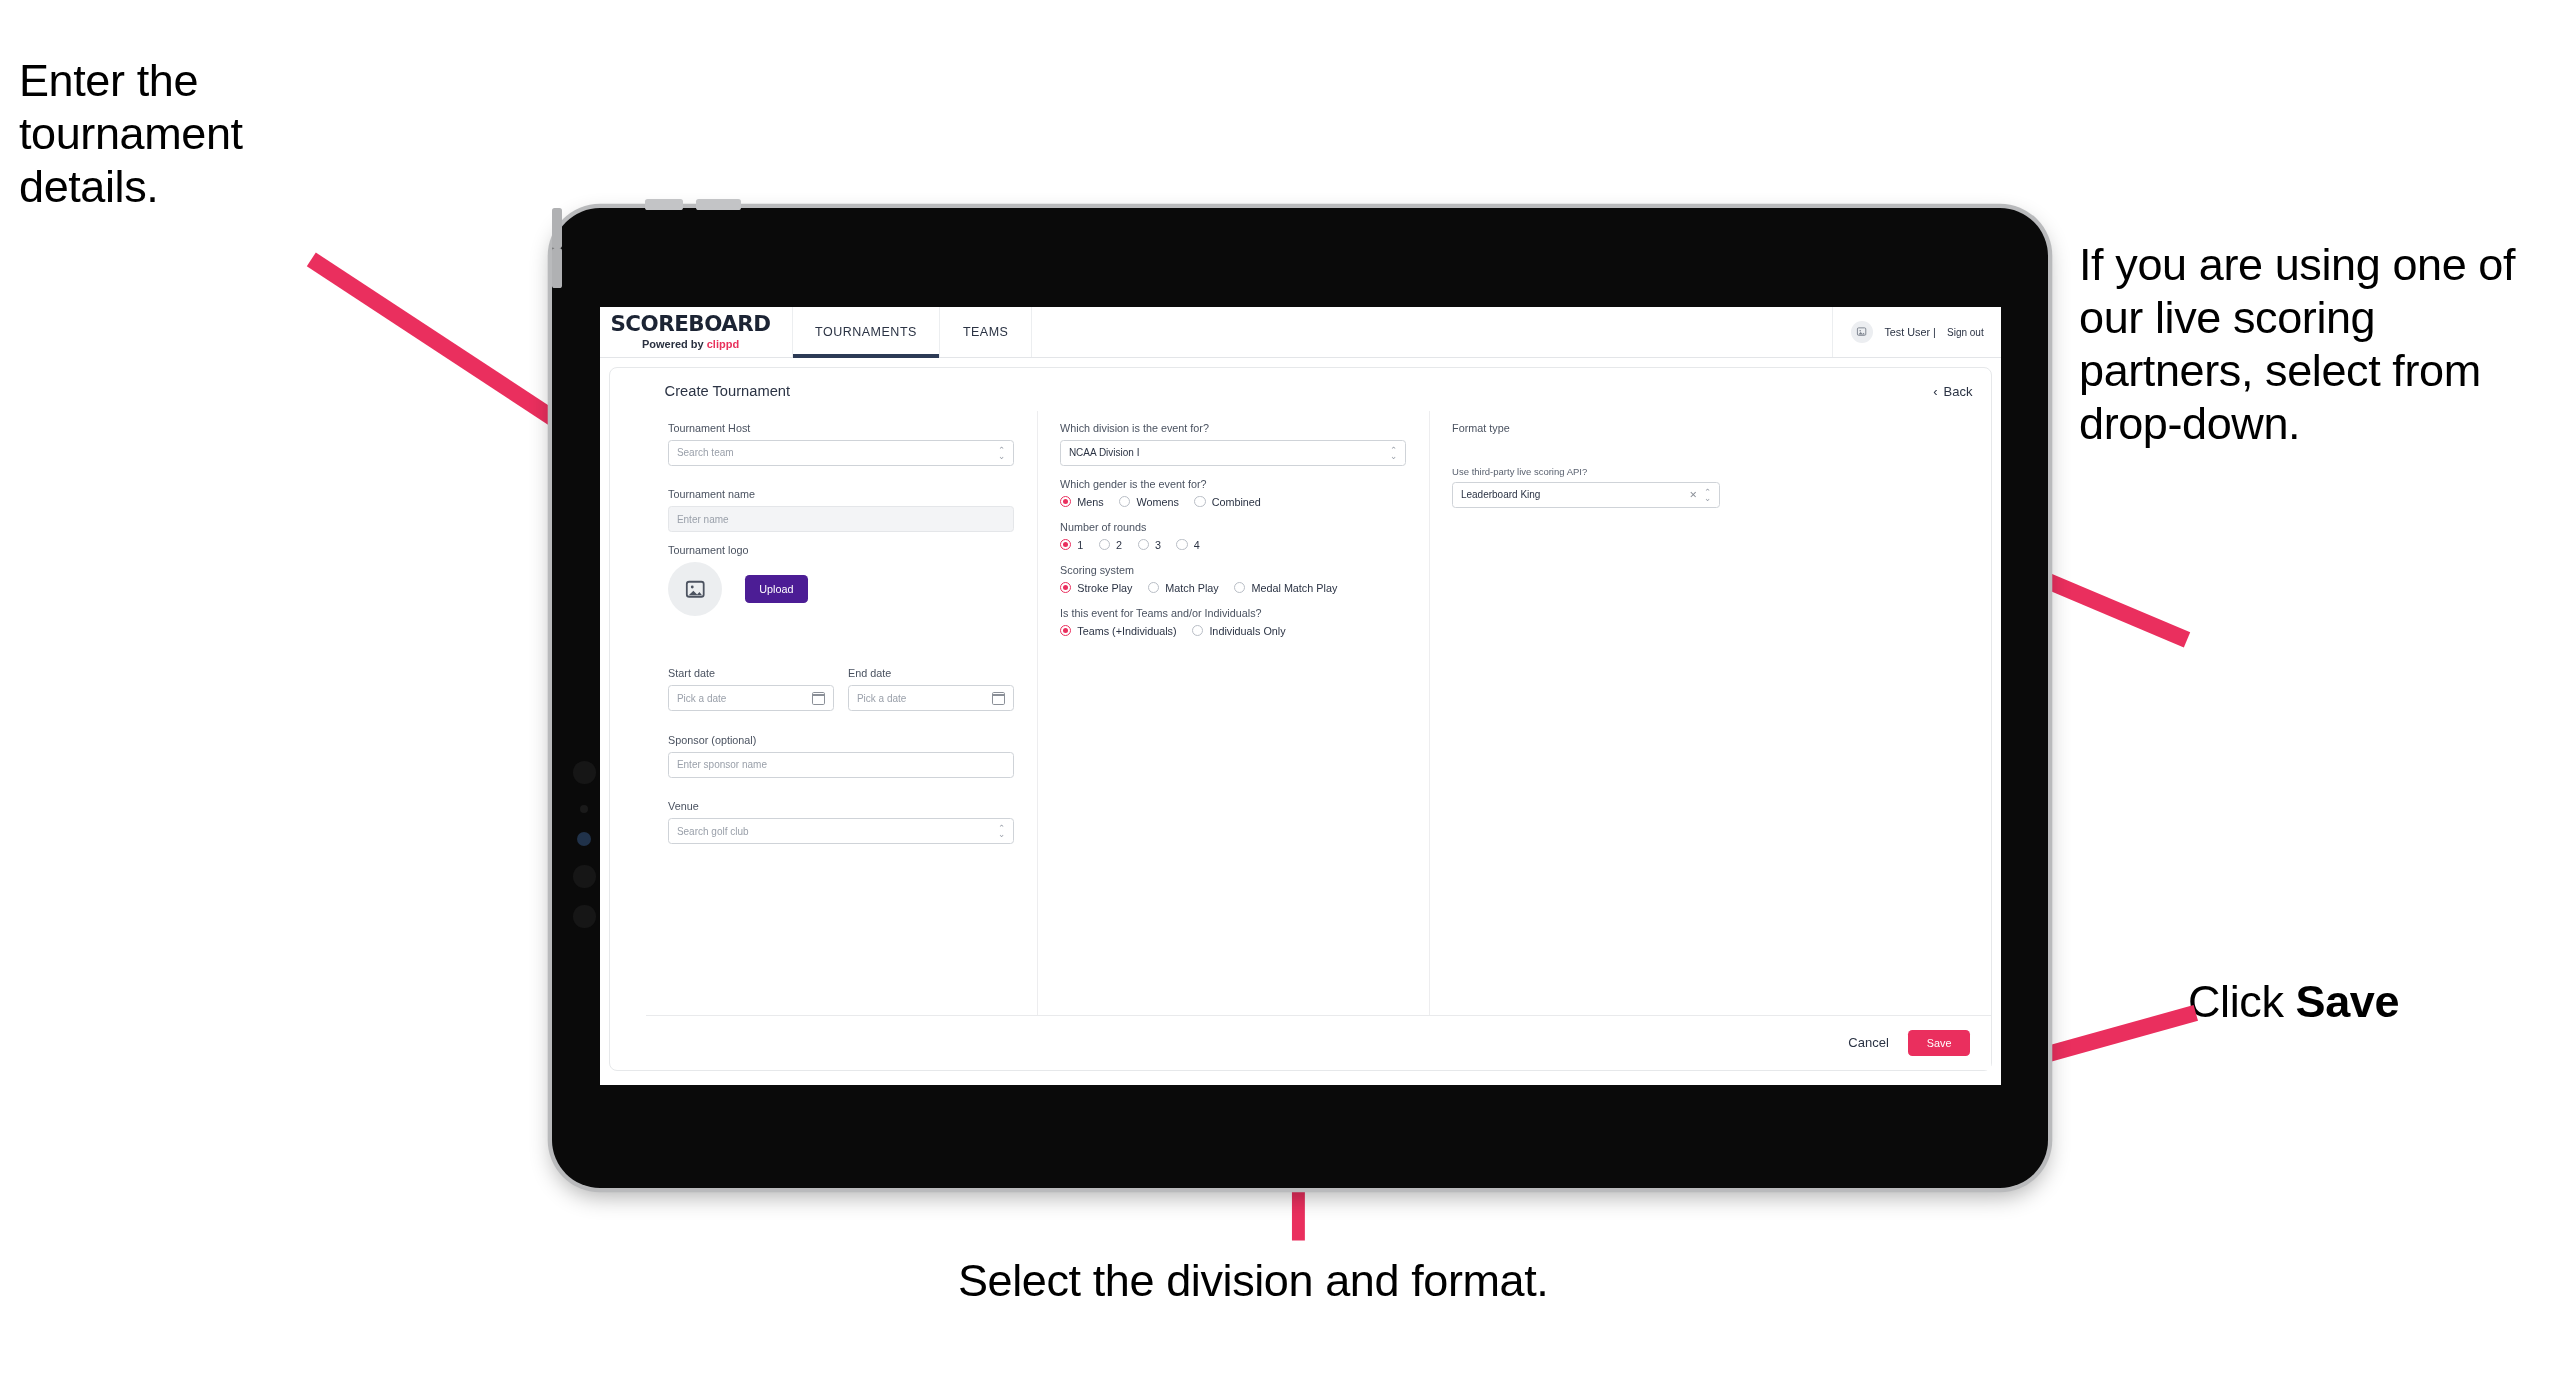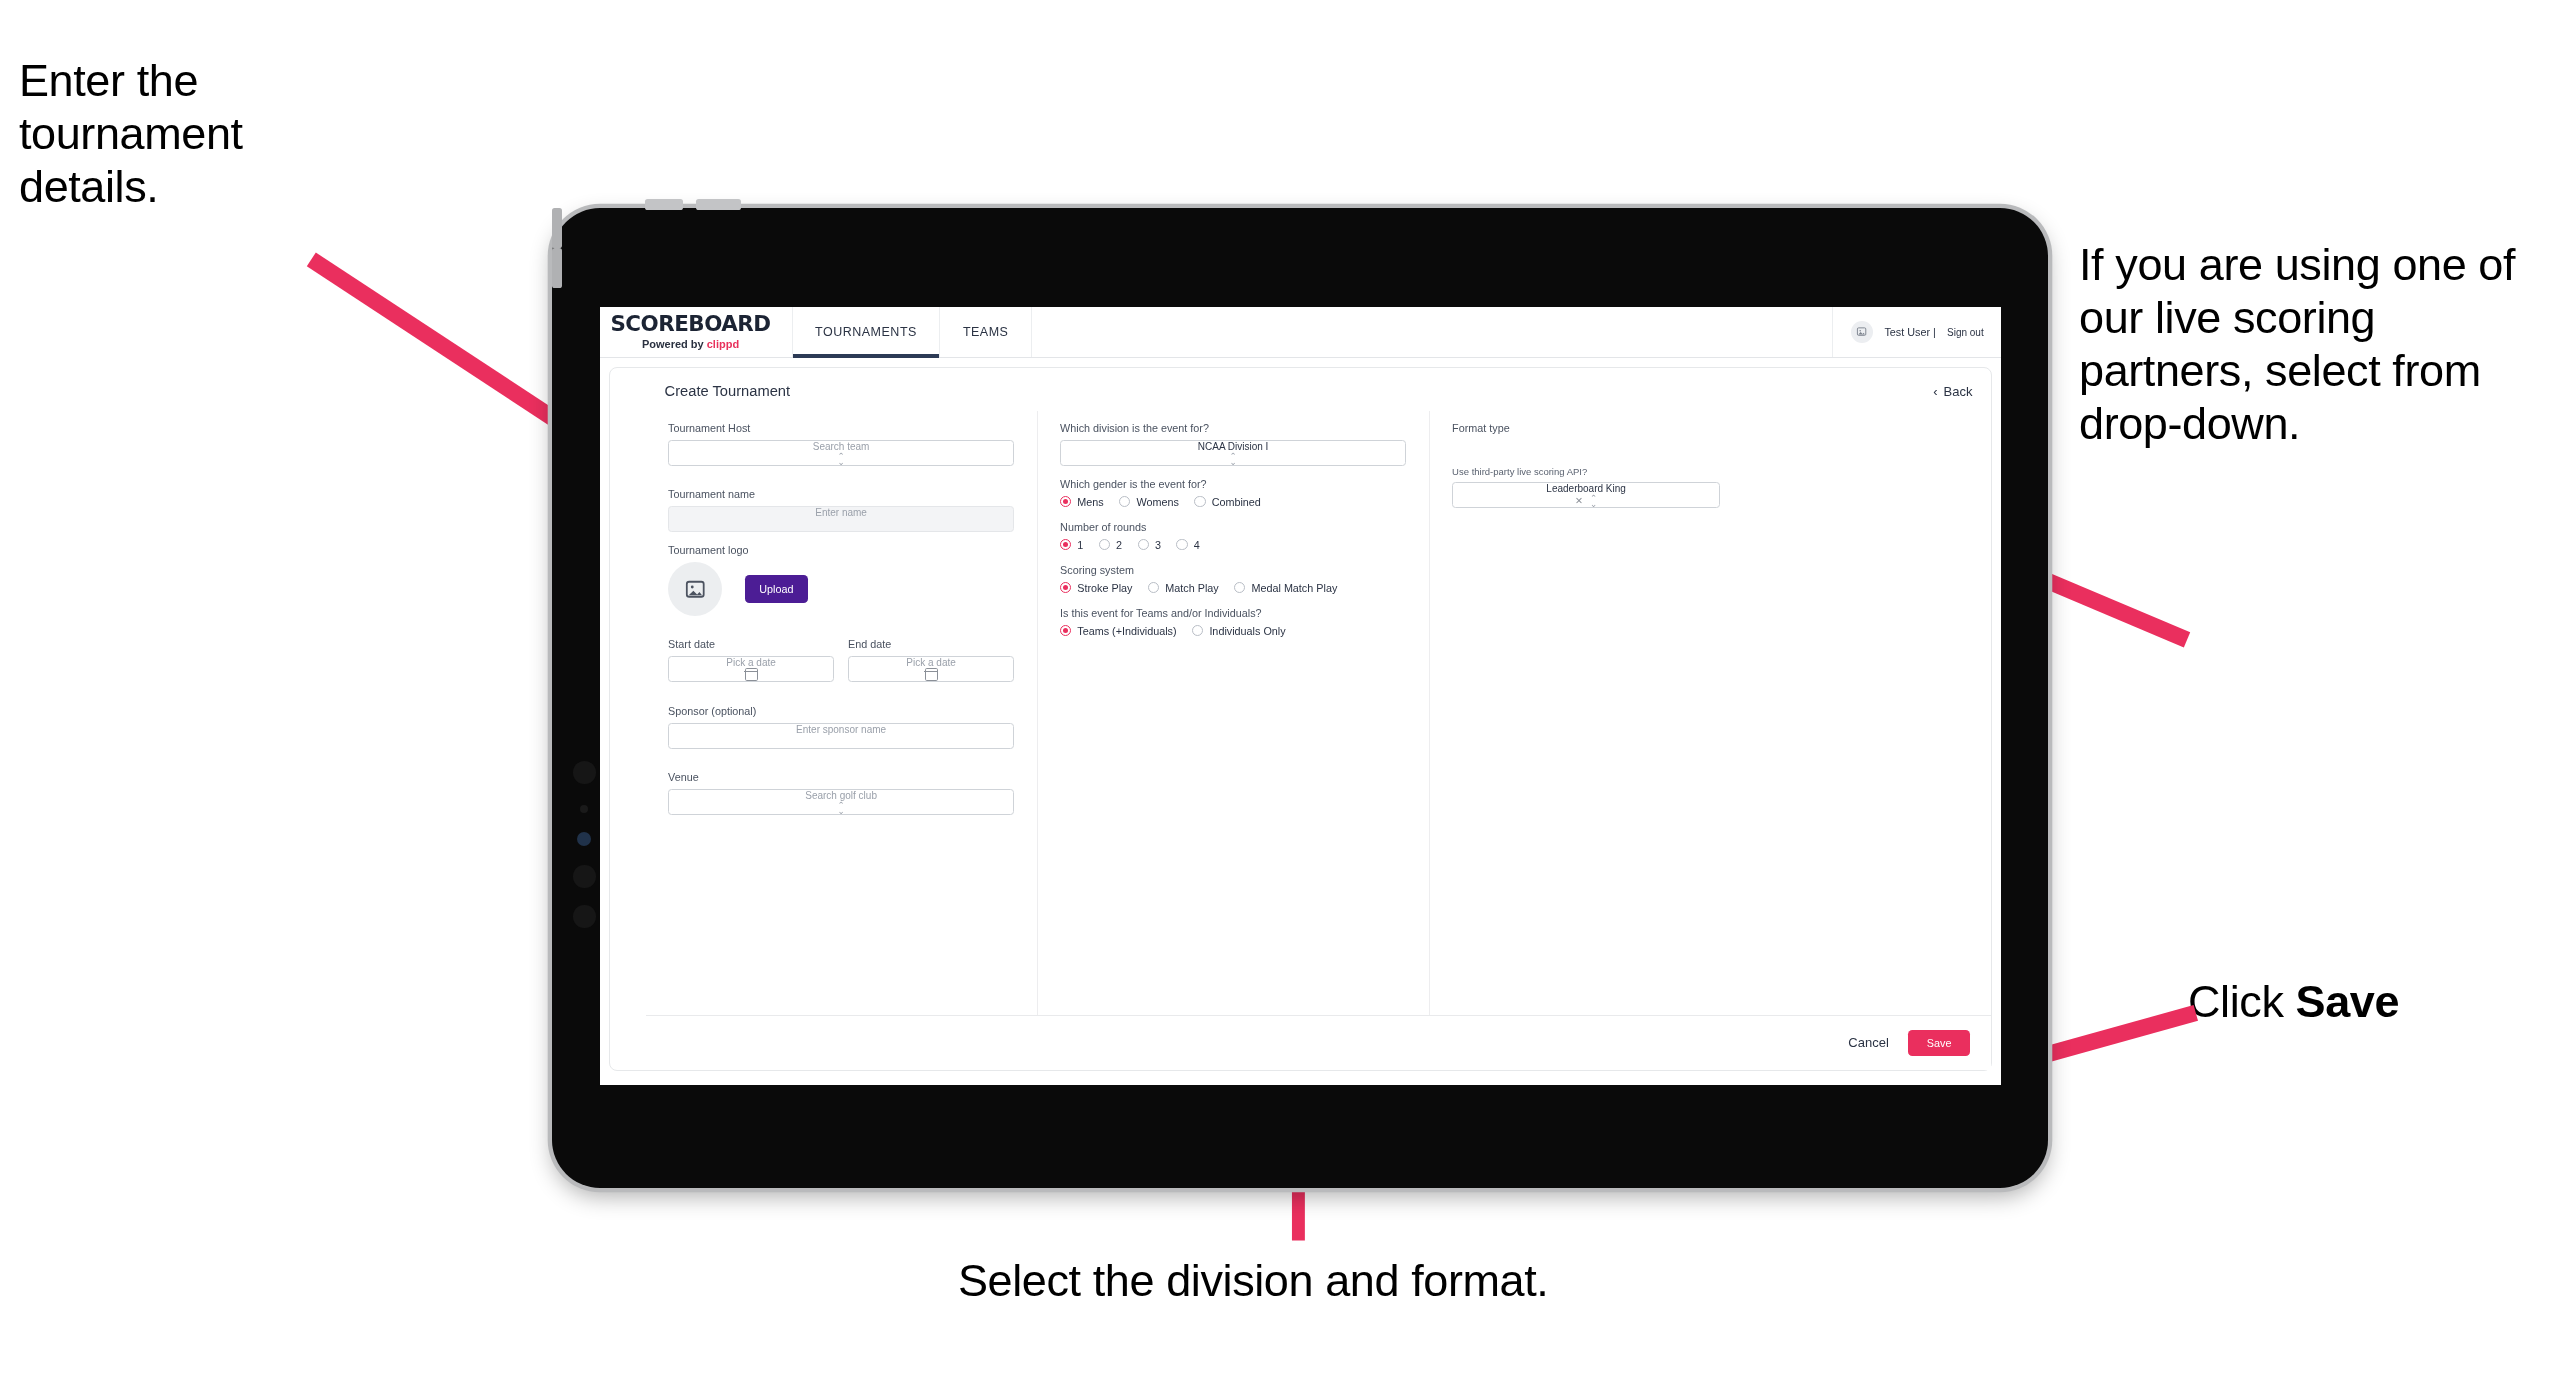--- a/index.html
+++ b/index.html
@@ -70,37 +70,37 @@
   #cols{display:flex;flex:1;padding:3.5px 0 0 0;}
   .col{padding:10.4px 22.5px 0 22.5px;}
   #col1{width:346px;border-right:0.9px solid #ededef;}
   #col2{width:346px;border-right:0.9px solid #ededef;}
   #col3{flex:1;}
 
   .lbl{font-size:10.8px;color:#4a5260;margin-bottom:6px;}
   .lbl-sm{font-size:9.5px;color:#5a6270;margin-bottom:5.2px;}
   .field{height:26px;border:0.9px solid #cfd3d8;border-radius:3.5px;background:#fff;
     display:flex;align-items:center;padding:0 7.8px;font-size:10px;color:#9aa0aa;
-    box-sizing:border-box;justify-content:space-between;flex-direction:column;}
+    box-sizing:border-box;justify-content:space-between;}
   .field.filled{color:#2b3344;}
   .field.grey{background:#f3f4f6;border-color:#e4e6e9;}
   .gap{height:15.6px;}
   .gap-sm{height:10.4px;}
 
   .spin{font-size:8.6px;color:#9aa0aa;line-height:.7;display:flex;flex-direction:column;}
   .cal{width:11.2px;height:11.2px;border:1.2px solid #8b9098;border-radius:1.7px;position:relative;}
   .cal::before{content:"";position:absolute;left:-1.2px;right:-1.2px;top:1.3px;height:1.4px;background:#8b9098;}
 
   
   #logorow{display:flex;align-items:center;gap:22.5px;margin-bottom:1.7px;}
   #logocircle{width:54px;height:54px;border-radius:50%;background:#eceef0;display:flex;align-items:center;justify-content:center;}
   #uploadbtn{background:#4c1d95;color:#fff;font-size:10.8px;border-radius:4.3px;padding:7.8px 14.7px;cursor:pointer;}
 
   .daterow{display:flex;gap:14px;}
-  .daterow>div{flex:1;}
+  .daterow>div{flex:1;margin-top:29px;}
 
   
   .radiorow{display:flex;align-items:center;flex-wrap:wrap;gap-row:8.6px;}
   .ritem{display:flex;align-items:center;gap:6px;margin-right:15.6px;cursor:pointer;}
   .rc{width:11.2px;height:11.2px;border-radius:50%;border:1.4px solid #b9bec6;box-sizing:border-box;
       display:flex;align-items:center;justify-content:center;flex:0 0 auto;}
   .rc.on{border-color:#ea2f5e;}
   .rc.on::after{content:"";width:5.6px;height:5.6px;border-radius:50%;background:#ea2f5e;}
   .rtxt{font-size:10.8px;color:#2b3344;}
 

